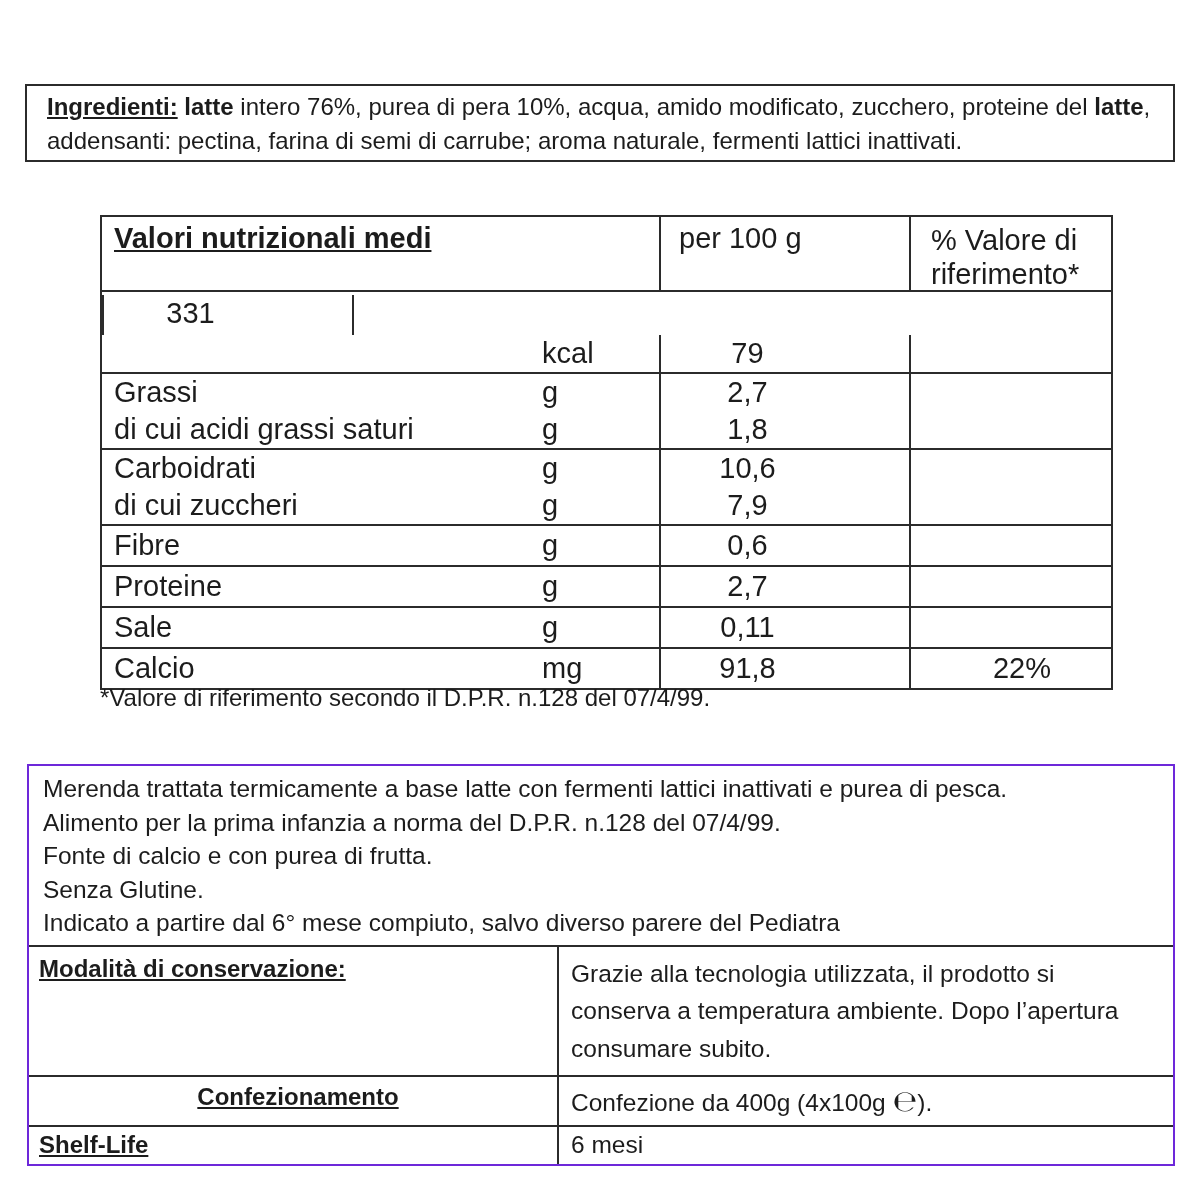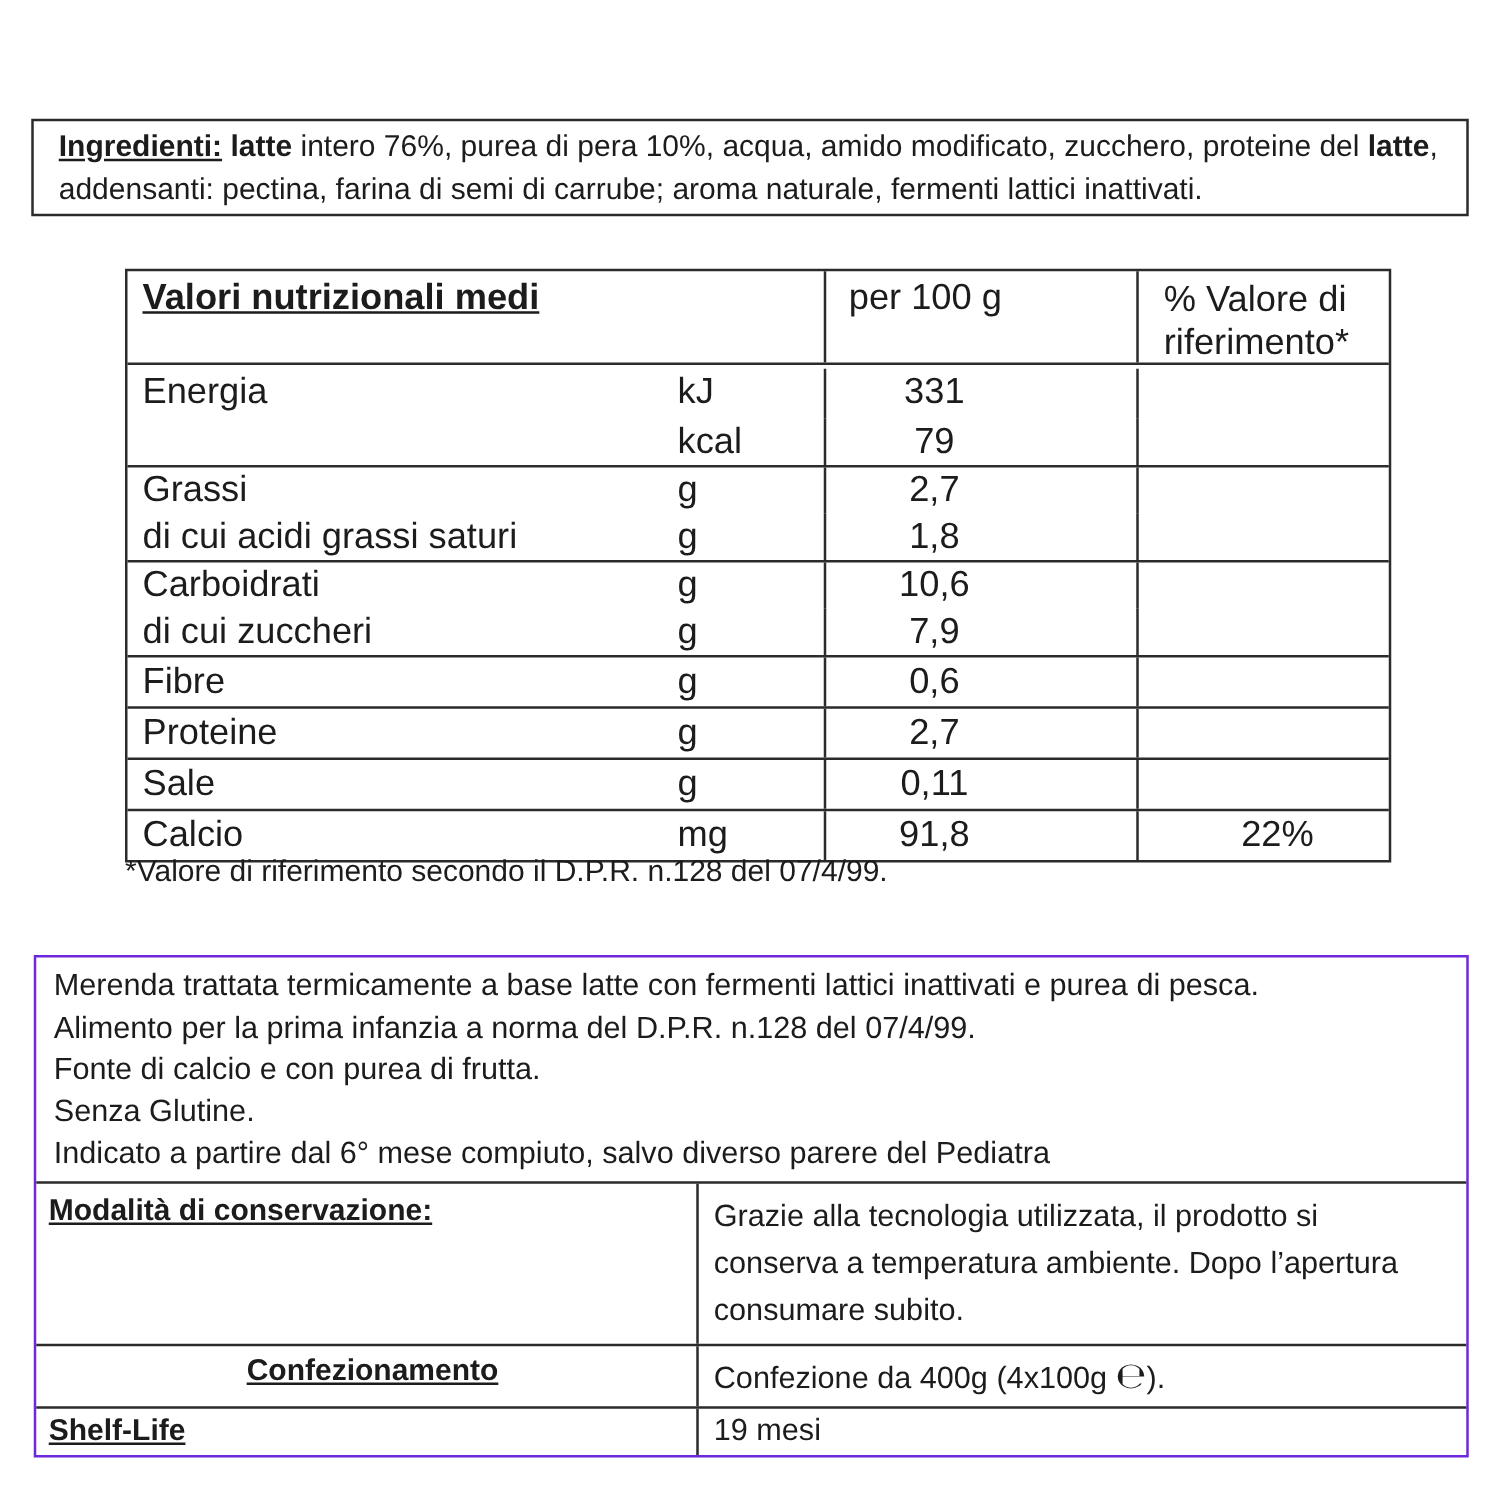--- a/index.html
+++ b/index.html
@@ -8,21 +8,21 @@
     font-family:"Liberation Sans","DejaVu Sans",sans-serif;
     color:#1c1c1c;
   }
   .page { position:relative; width:1200px; height:1200px; background:#ffffff; overflow:hidden; }
 
   .b { font-weight:bold; }
   .u { text-decoration:underline; }
 
   
   .ingredients-box {
-    position:absolute; left:25px; top:95px; width:1150px; height:78px;
+    position:absolute; left:25px; top:84px; width:1150px; height:78px;
     border:2px solid #2b2b2b; box-sizing:border-box;
     padding:4px 14px 0 20px;
     font-size:24px; line-height:34px;
   }
 
   
   .ntable {
     position:absolute; left:100px; top:215px; width:1013px;
     border:2px solid #2b2b2b; box-sizing:border-box;
     font-size:29px;
@@ -83,24 +83,20 @@
 
     <div class="nrow nhead">
       <div class="c1">
         <span class="b u lbl">Valori nutrizionali medi</span>
       </div>
       <div class="c2">per 100 g</div>
       <div class="c3">% Valore di riferimento*</div>
     </div>
 
     <div class="nrow r2 gs rpad-t">
-      <div class="c1">
-          <span class="lbl">Energia</span>
-          <span class="unit">kJ</span>
-        </div>
       <div class="c2 val">331</div>
       <div class="c3 pct"></div>
     </div>
     <div class="nrow r2">
       <div class="c1">
           <span class="lbl"></span>
           <span class="unit">kcal</span>
         </div>
       <div class="c2 val">79</div>
       <div class="c3 pct"></div>
@@ -198,17 +194,17 @@
       </div>
     </div>
 
     <div class="drow pack-row">
       <div class="dlabel"><span class="b u">Confezionamento</span></div>
       <div class="dvalue"><span>Confezione da 400g (4x100g </span><span class="esign">℮</span><span>).</span></div>
     </div>
 
     <div class="drow shelf-row">
       <div class="dlabel"><span class="b u">Shelf-Life</span></div>
-      <div class="dvalue">19 mesi</div>
+      <div class="dvalue">6 mesi</div>
     </div>
   </div>
 
 </div>
 
 </body></html>

